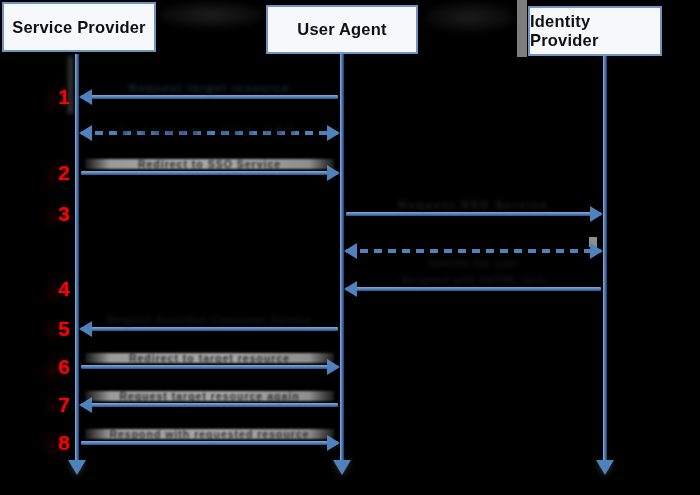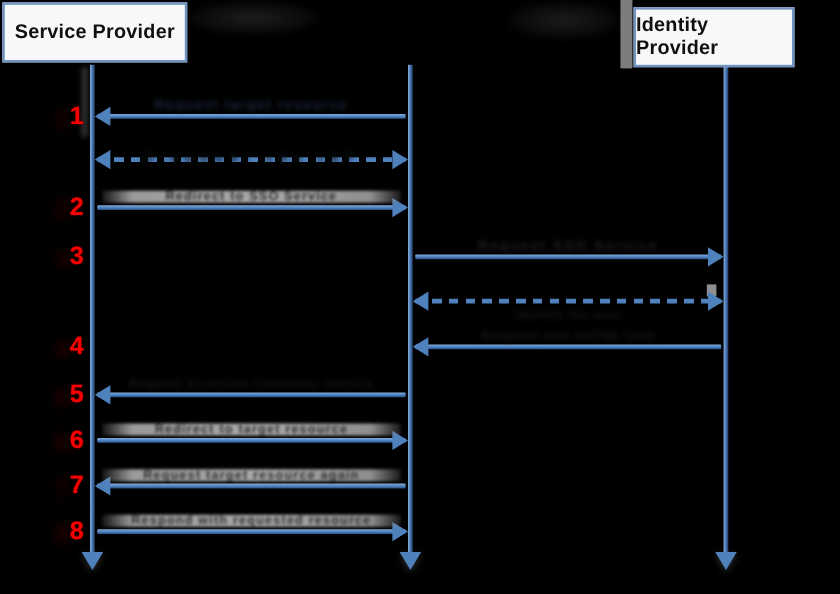--- a/index.html
+++ b/index.html
@@ -79,20 +79,23 @@
   <div class="lifeline" style="left:75px"></div>
   <div class="lifeline" style="left:340px"></div>
   <div class="lifeline" style="left:603px"></div>
   <div class="ll-head" style="left:68px"></div>
   <div class="ll-head" style="left:333px"></div>
   <div class="ll-head" style="left:596px"></div>
 
   <div id="actor-sp" class="actor">
     <span>Service Provider</span>
   </div>
+  <div id="actor-ua" class="actor">
+    <span>User Agent</span>
+  </div>
   <div id="actor-idp" class="actor">
     <span>Identity Provider</span>
   </div>
 
   <div id="messages">
       <div class="msg" style="left: 81px; width: 257px; top: 97px;">
         <div class="line"></div>
         <div class="head l"></div>
         <div class="lbl lbl-navy">Request target resource</div>
       </div>

